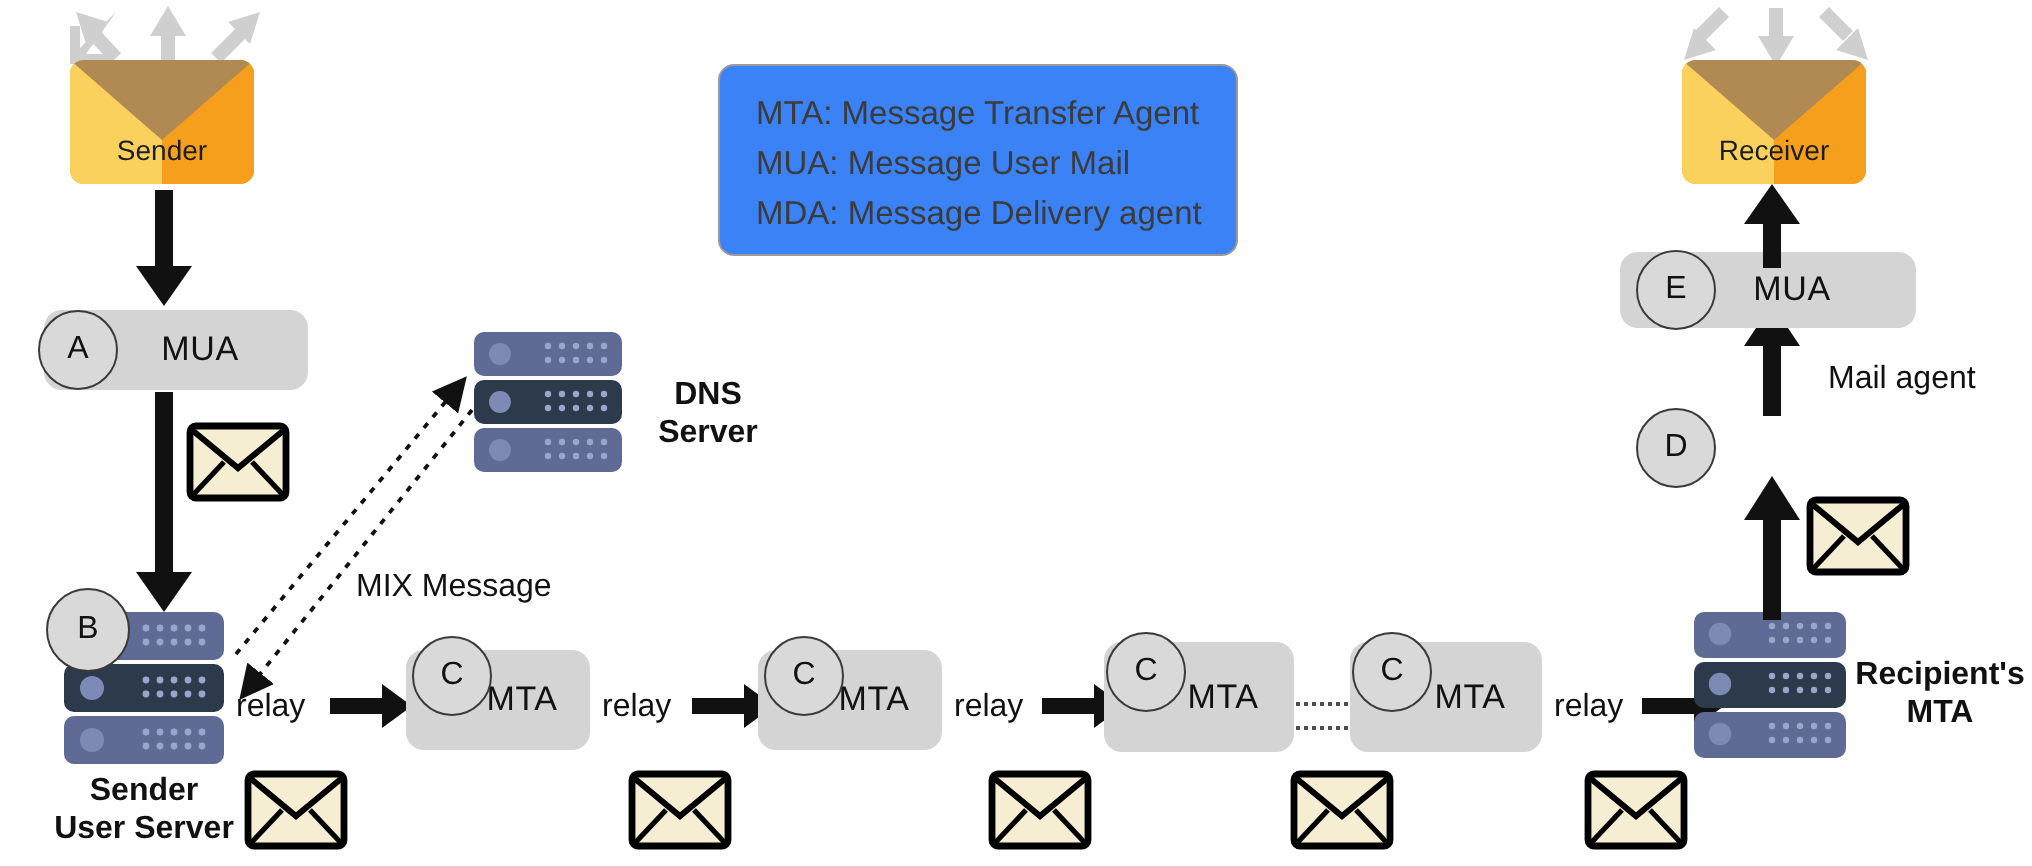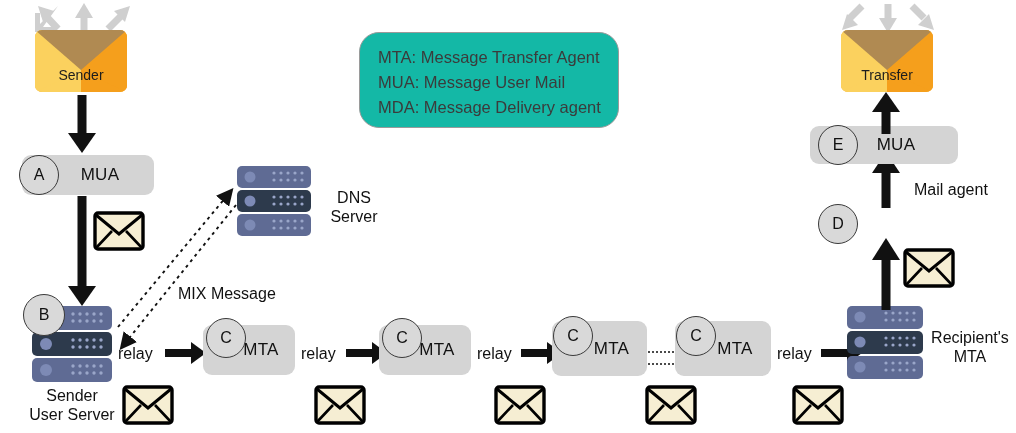--- a/index.html
+++ b/index.html
@@ -40,41 +40,41 @@
     border:1.6px solid #3a3a3a;
     display:flex;align-items:center;justify-content:center;
     font-size:16px;color:#111;
     box-sizing:border-box;
   }
 
   
   .legend{
     position:absolute;
     border:1.4px solid #9a9a9a;
-    border-radius:20px;
-    background:#14b8a6;
+    border-radius:8px;
+    background:#3b82f6;
     box-sizing:border-box;
     padding:12px 24px 12px 18px;
   }
   .legend div{
     font-size:16.5px;
     color:#3b3b3b;
     line-height:25px;
     white-space:nowrap;
   }
 
   
   .lbl{
     position:absolute;
     font-size:16px;
     color:#111;
     white-space:nowrap;
     line-height:19px;
   }
-  .lbl.center{text-align:center;}
+  .lbl.center{text-align:center;font-weight:bold;}
 
   
   .arrow-v{ position:absolute; }         
   .arrow-v .shaft{
     position:absolute;left:50%;transform:translateX(-50%);
     width:9px;background:#111;
   }
   .arrow-v .head{
     position:absolute;left:50%;transform:translateX(-50%);
     width:0;height:0;
@@ -471,16 +471,16 @@
       </defs>
       <g clip-path="url(#recvClip)">
         <rect x="0" y="0" width="92" height="62" fill="#f6b02a"></rect>
         <polygon points="0,0 46,0 46,62 0,62" fill="#fbd15e"></polygon>
         <polygon points="46,0 92,0 92,62 46,62" fill="#f59f1c"></polygon>
         <polygon points="0,0 92,0 46,40" fill="#b08a52"></polygon>
         <polygon points="0,4 46,41 0,62" fill="#fbd15e"></polygon>
         <polygon points="92,4 46,41 92,62" fill="#f59f1c"></polygon>
       </g>
     </svg>
-    <div class="cap">Transfer</div>
+    <div class="cap">Receiver</div>
   </div>
 
 </div>
 
 </body></html>

